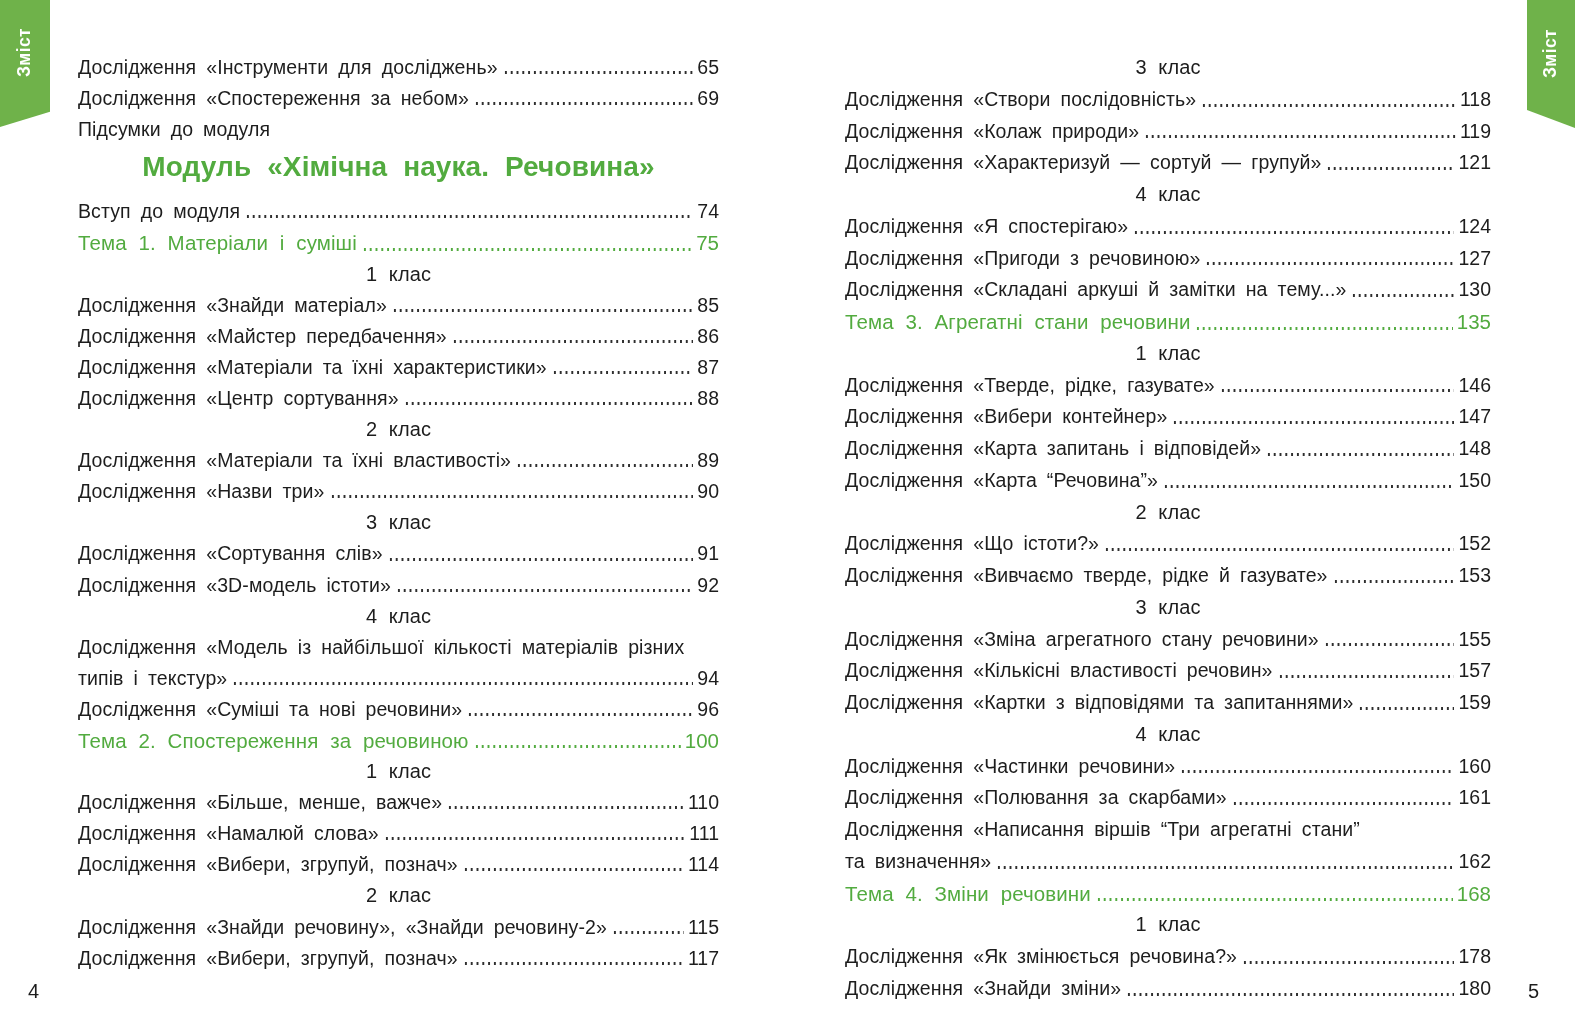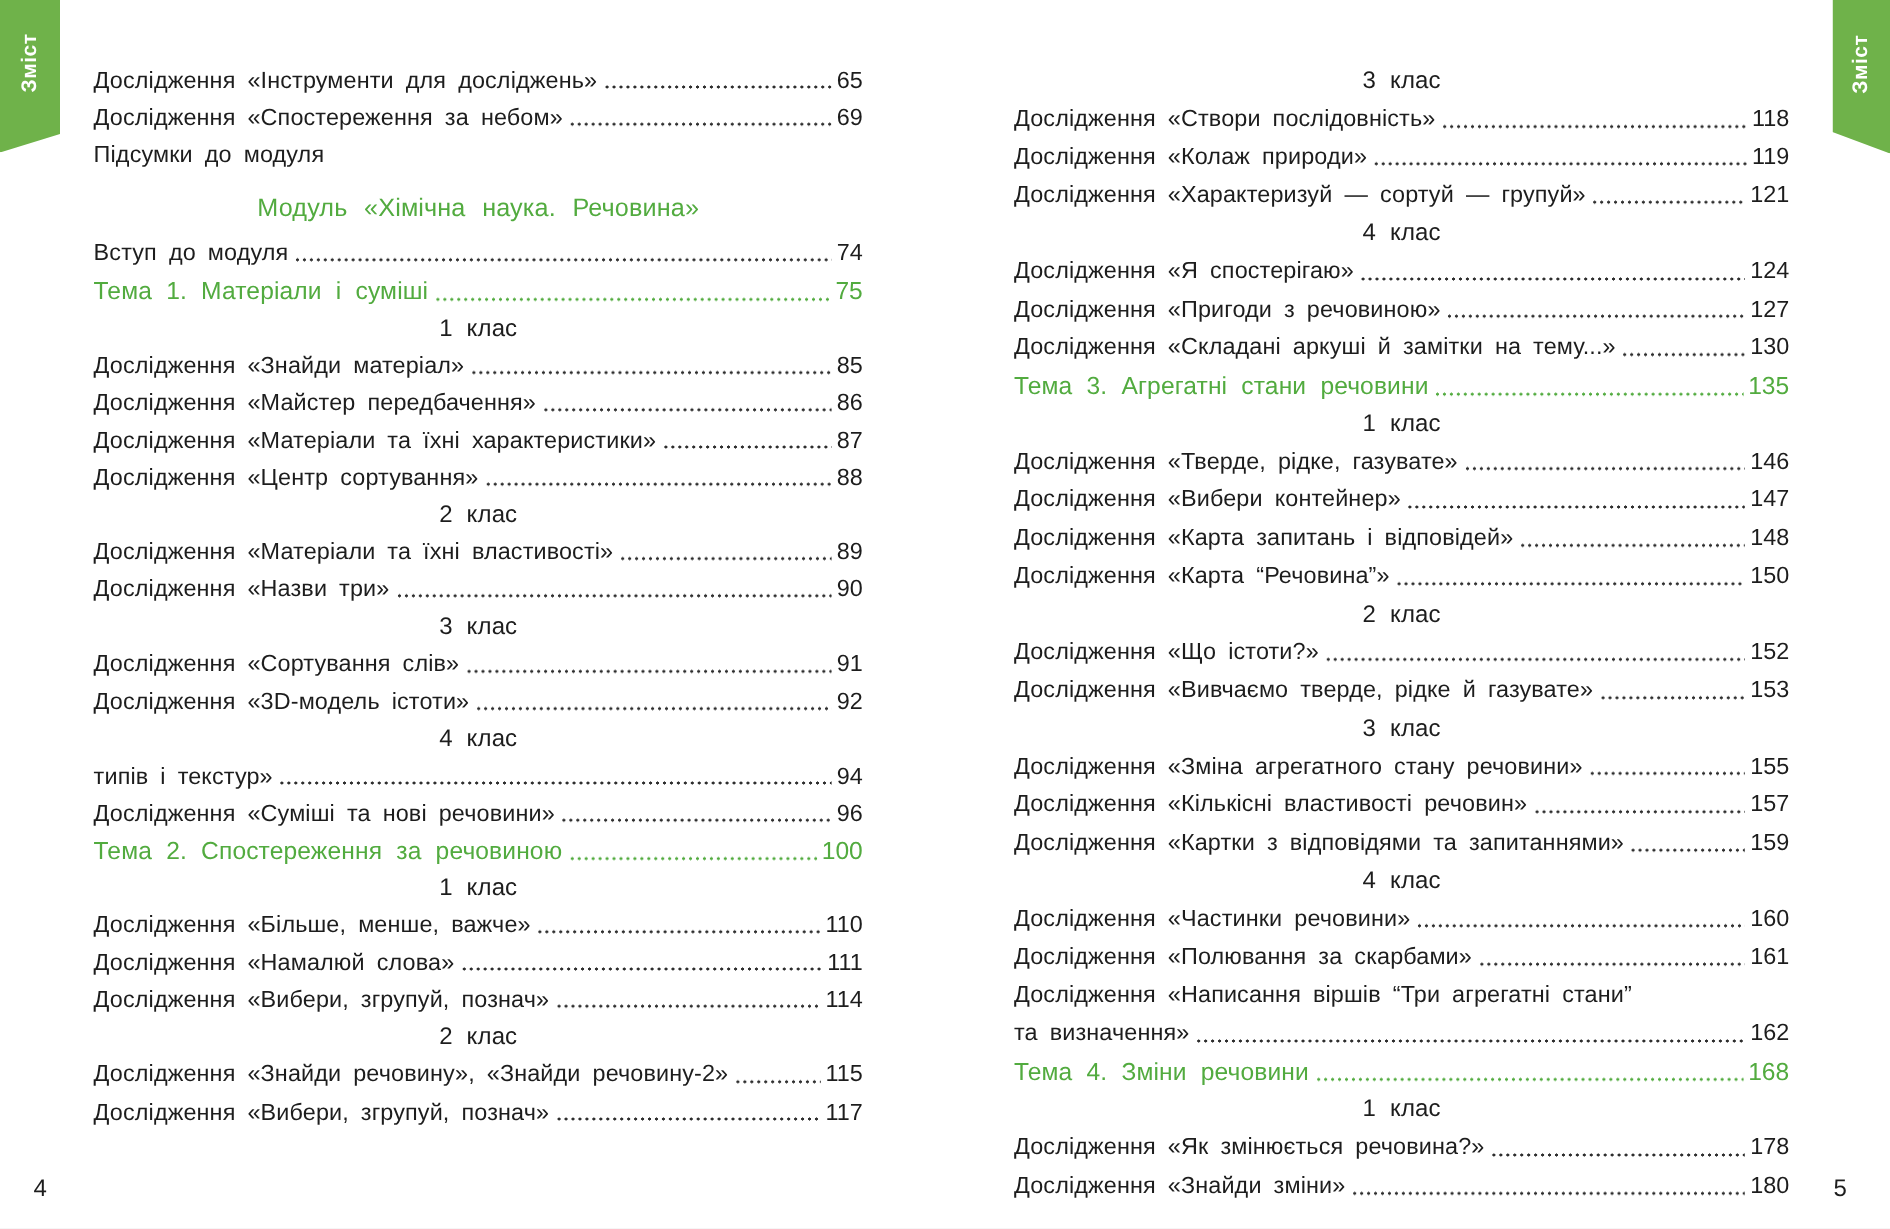--- a/index.html
+++ b/index.html
@@ -16,39 +16,39 @@
   .tab-left{left:0;width:50px;height:127px;clip-path:polygon(0 0,100% 0,100% 88%,0 100%);}
   .tab-right{right:0;width:48px;height:128px;clip-path:polygon(0 0,100% 0,100% 100%,0 86%);}
   .tab-text{
     color:#ffffff;font-weight:bold;font-size:17.5px;letter-spacing:.4px;
     transform:rotate(-90deg);white-space:nowrap;margin-bottom:22px;
   }
   
   .col{position:absolute;top:52px;}
   .col-left{left:78px;width:641px;--rh:31.1px;}
   .col-right{left:845px;width:646px;--rh:31.75px;}
-  .row{display:flex;align-items:center;height:var(--rh);}
+  .row{display:flex;align-items:flex-start;height:var(--rh);}
   .row>span{line-height:var(--rh);white-space:nowrap;}
   .lbl{font-size:19.5px;word-spacing:4.5px;letter-spacing:.1px;}
   .pg{font-size:19.5px;padding-left:2px;}
   .dots{
     flex:1 1 auto;align-self:flex-end;height:5px;min-width:8px;
     margin:0 2px 8px 5px;
     background-image:radial-gradient(circle,#2e2e2e 1.15px,transparent 1.45px);
     background-size:5.8px 5px;background-position:left bottom;background-repeat:repeat-x;
   }
   .wrap2 .lbl{}
   
   .theme .lbl,.theme .pg{color:var(--green-text,#52ab3f);font-weight:normal;font-size:20.5px;word-spacing:6px;}
   .theme .dots{background-image:radial-gradient(circle,var(--green-text,#52ab3f) 1.15px,transparent 1.45px);margin-bottom:7px;}
   
   .class-heading{justify-content:center;}
   .class-heading .lbl{font-weight:normal;font-size:20px;word-spacing:6px;}
   .module-title{justify-content:center;height:calc(var(--rh) + 14px);margin:6px 0 0 0;}
-  .module-title .lbl{color:var(--green-text,#52ab3f);font-weight:normal;font-size:21px;word-spacing:8px;}
+  .module-title .lbl{color:var(--green-text,#52ab3f);font-weight:bold;font-size:28px;word-spacing:8px;}
   
   .pagenum{position:absolute;bottom:21px;font-size:20px;}
   .pagenum-left{left:28px;}
   .pagenum-right{right:36px;}
 </style>
 </head>
 <body>
 
 <div class="sheet" style="--green-text: #52ab3f; --tab-green: #6fb24a; --body-text: #1d1d1d; --page-bg: #ffffff;">
 
@@ -132,20 +132,23 @@
         <span class="pg">91</span>
       </div>
       <div class="row entry">
         <span class="lbl">Дослідження  «3D-модель  істоти»</span>
         <span class="dots"></span>
         <span class="pg">92</span>
       </div>
       <div class="row class-heading">
         <span class="lbl">4  клас</span>
       </div>
+      <div class="row entry wrap1">
+        <span class="lbl">Дослідження  «Модель  із  найбільшої  кількості  матеріалів  різних</span>
+      </div>
       <div class="row entry wrap2">
         <span class="lbl">типів  і  текстур»</span>
         <span class="dots"></span>
         <span class="pg">94</span>
       </div>
       <div class="row entry">
         <span class="lbl">Дослідження  «Суміші  та  нові  речовини»</span>
         <span class="dots"></span>
         <span class="pg">96</span>
       </div>

